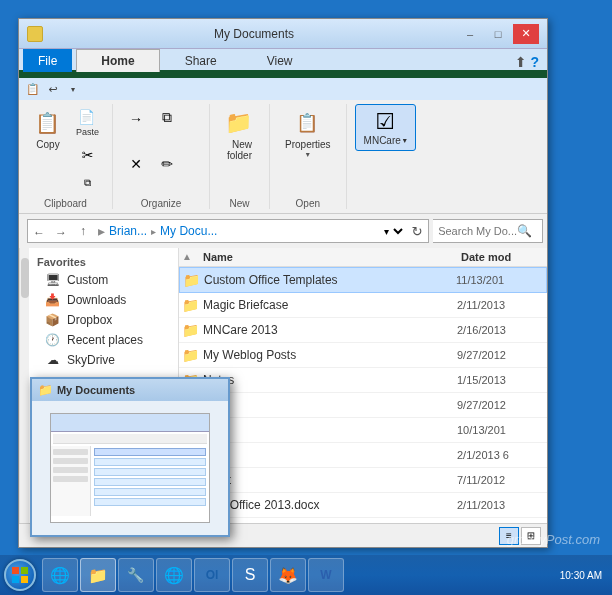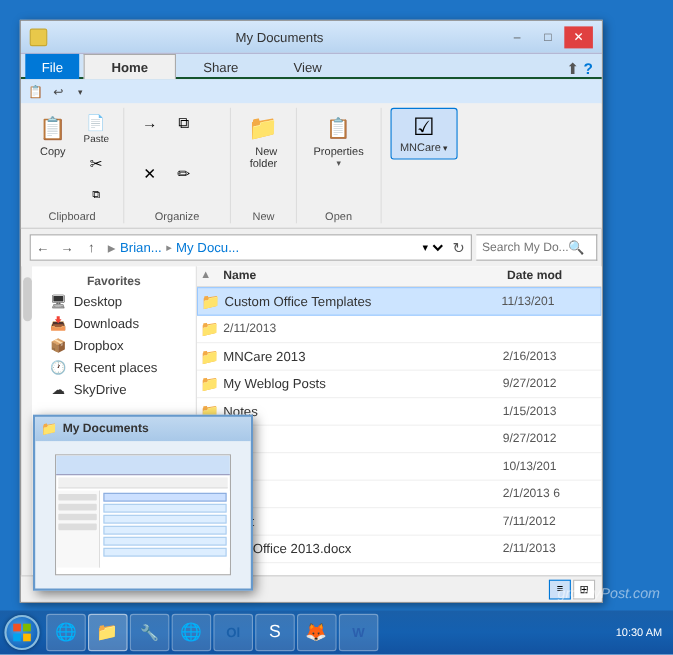--- a/index.html
+++ b/index.html
@@ -68,21 +68,21 @@
       justify-content: center;
       background: transparent;
       color: #555;
     }
     .tb-btn.close { background: #e04040; color: white; }
 
     
     .ribbon-tabs {
       display: flex;
       background: #d0e4f8;
-      border-bottom: 2px solid #14532d;
+      border-bottom: 8px solid #14532d;
       flex-shrink: 0;
       padding: 0 4px;
       align-items: flex-end;
     }
     .ribbon-tab {
       padding: 4px 24px;
       font-size: 12px;
       cursor: pointer;
       color: #333;
       border: 1px solid transparent;
@@ -293,21 +293,20 @@
       border-right: 1px solid #ddd;
       overflow-y: auto;
       flex-shrink: 0;
       padding: 4px 0;
     }
     .sidebar-section-title {
       font-size: 11px;
       font-weight: bold;
       color: #555;
       padding: 4px 8px 2px;
-      text-align: center;
     }
     .sidebar-item {
       display: flex;
       align-items: center;
       padding: 3px 8px 3px 16px;
       cursor: pointer;
       font-size: 12px;
       color: #333;
       gap: 6px;
     }
@@ -699,21 +698,21 @@
   <div class="main-area">
 
     <div class="sidebar-scroll">
       <div class="sidebar-scroll-thumb"></div>
     </div>
 
     <div class="sidebar">
       <div class="sidebar-section-title">Favorites</div>
       <div class="sidebar-item">
         <div class="si-icon">🖥</div>
-        <span>Desktop</span>
+        <span>Custom</span>
       </div>
       <div class="sidebar-item">
         <div class="si-icon">📥</div>
         <span>Downloads</span>
       </div>
       <div class="sidebar-item">
         <div class="si-icon" style="color:#3d9ddd;">📦</div>
         <span>Dropbox</span>
       </div>
       <div class="sidebar-item">
@@ -733,20 +732,21 @@
         <div class="file-col-date">Date mod</div>
       </div>
       <div class="file-rows">
         <div class="file-row selected">
           <div class="fr-icon">📁</div>
           <div class="fr-name">Custom Office Templates</div>
           <div class="fr-date">11/13/201</div>
         </div>
         <div class="file-row">
           <div class="fr-icon">📁</div>
+          <div class="fr-name">Magic Briefcase</div>
           <div class="fr-date">2/11/2013</div>
         </div>
         <div class="file-row">
           <div class="fr-icon">📁</div>
           <div class="fr-name">MNCare 2013</div>
           <div class="fr-date">2/16/2013</div>
         </div>
         <div class="file-row">
           <div class="fr-icon">📁</div>
           <div class="fr-name">My Weblog Posts</div>

